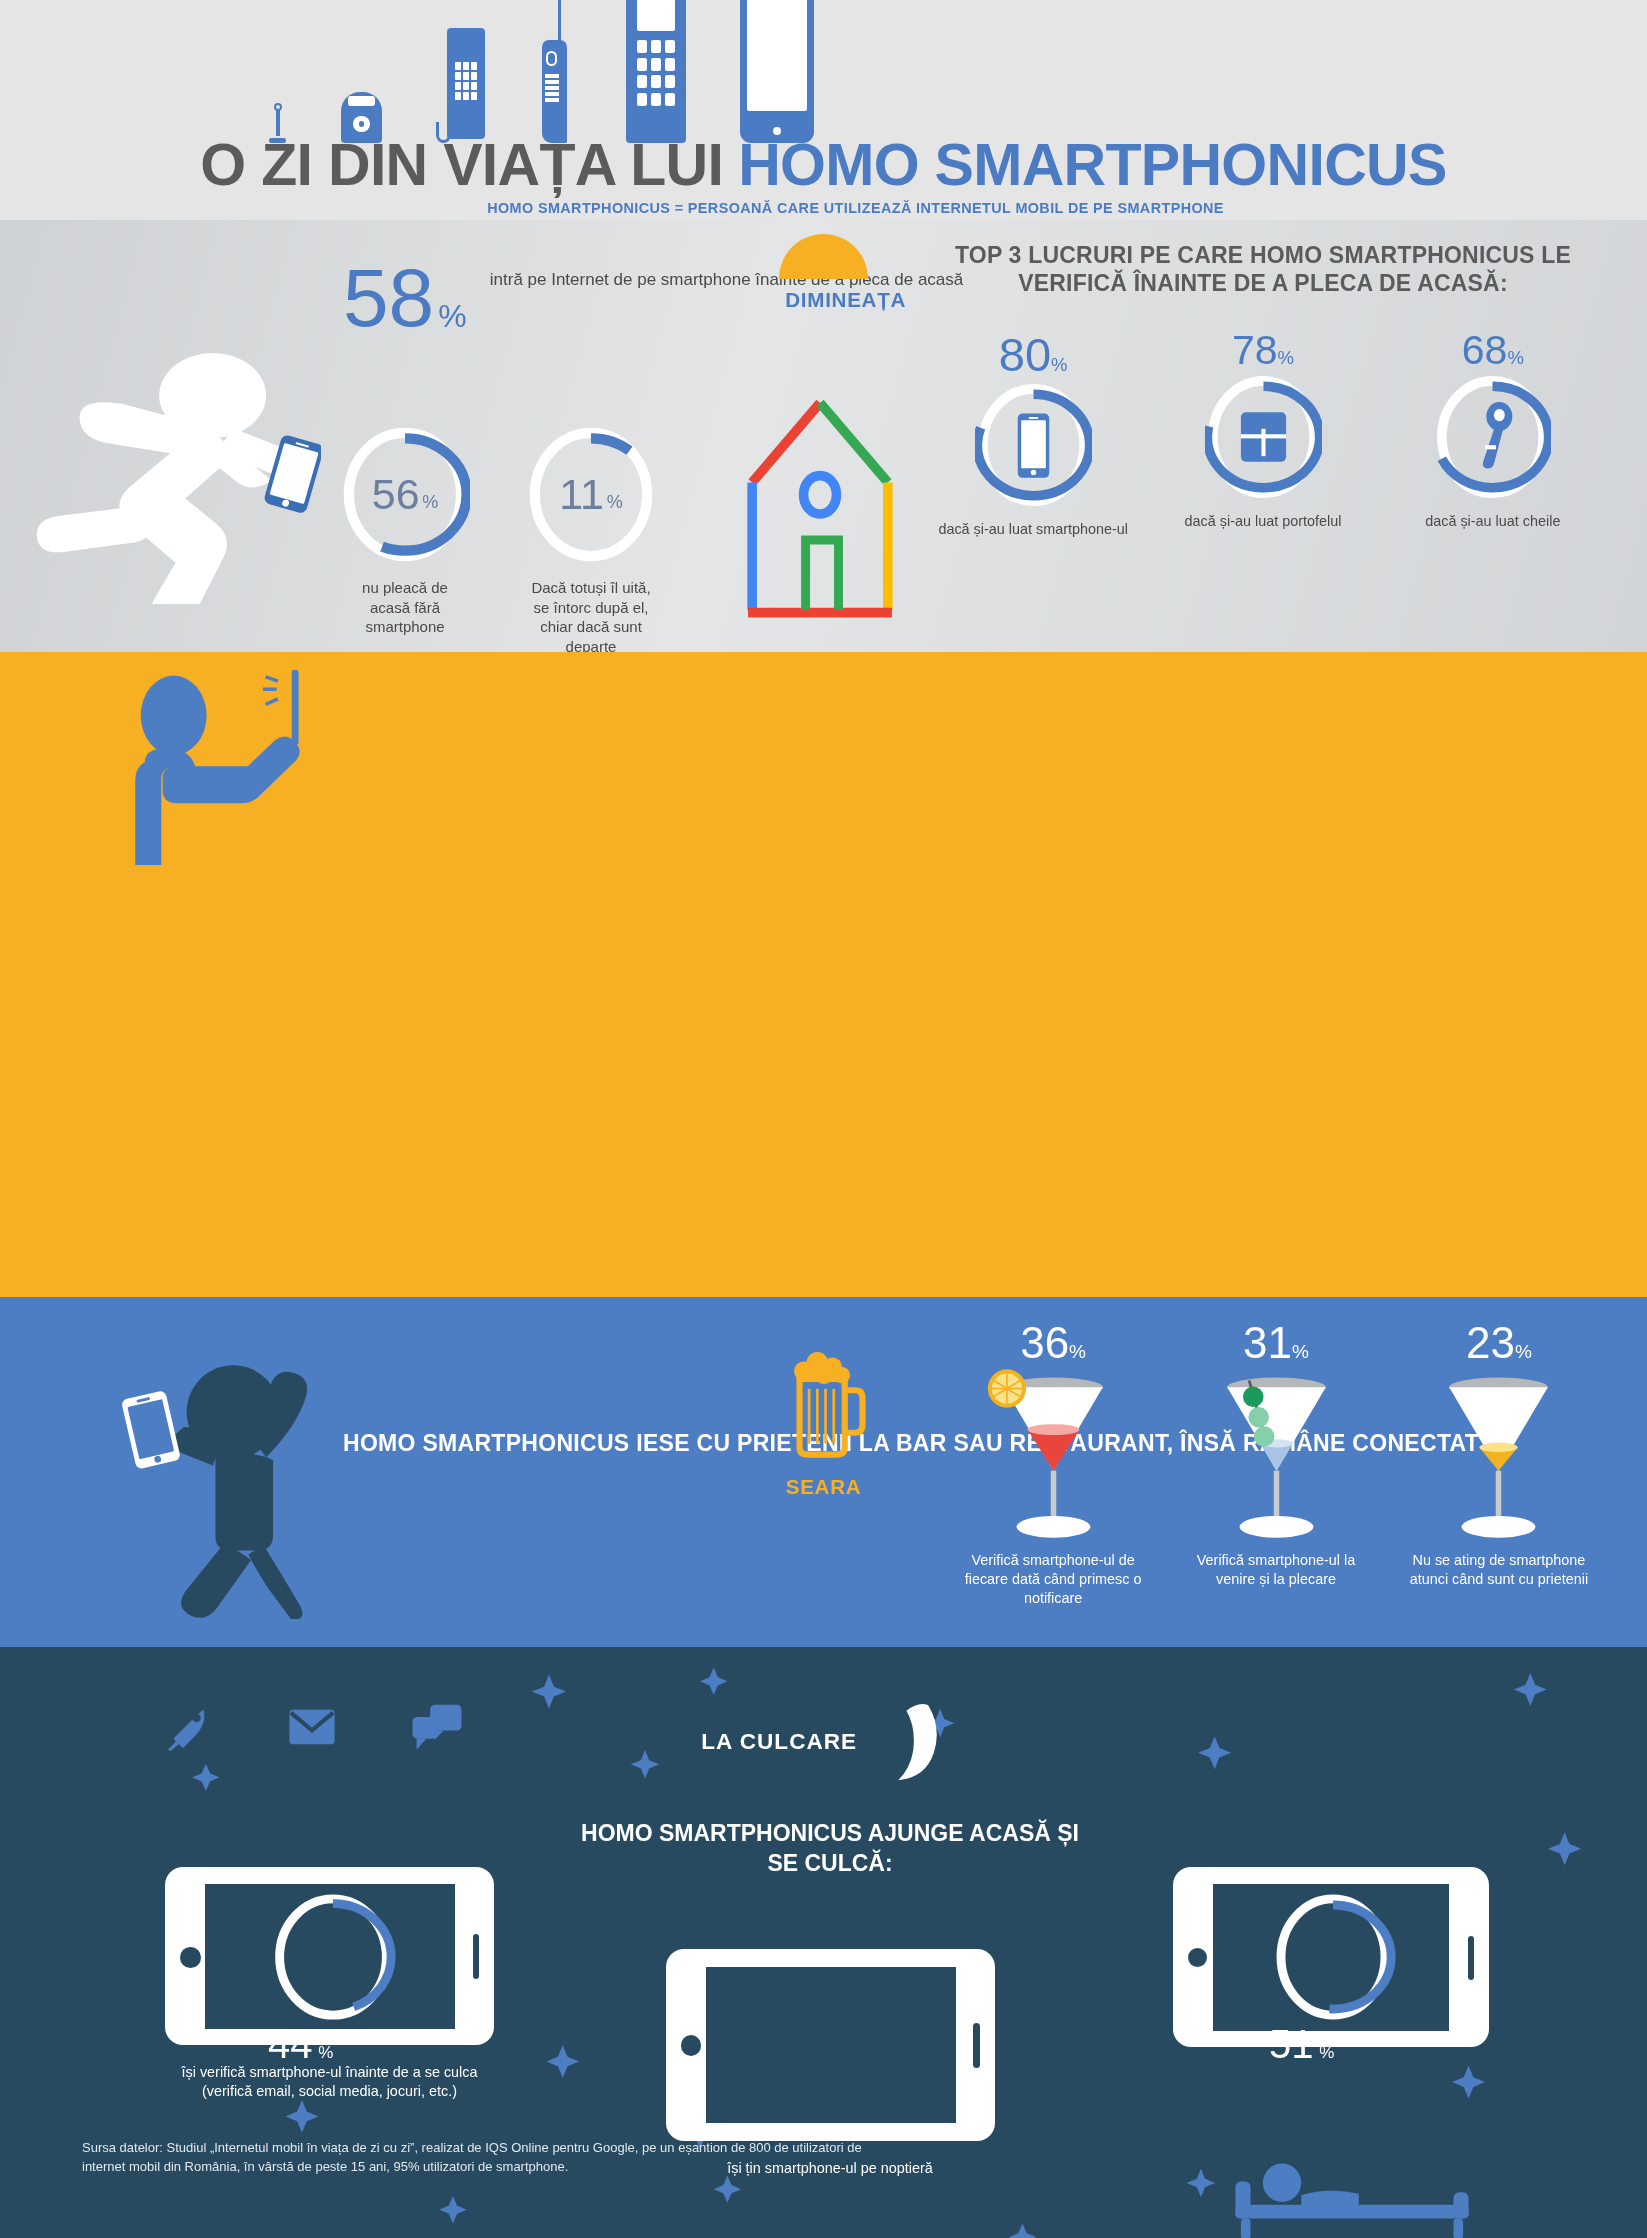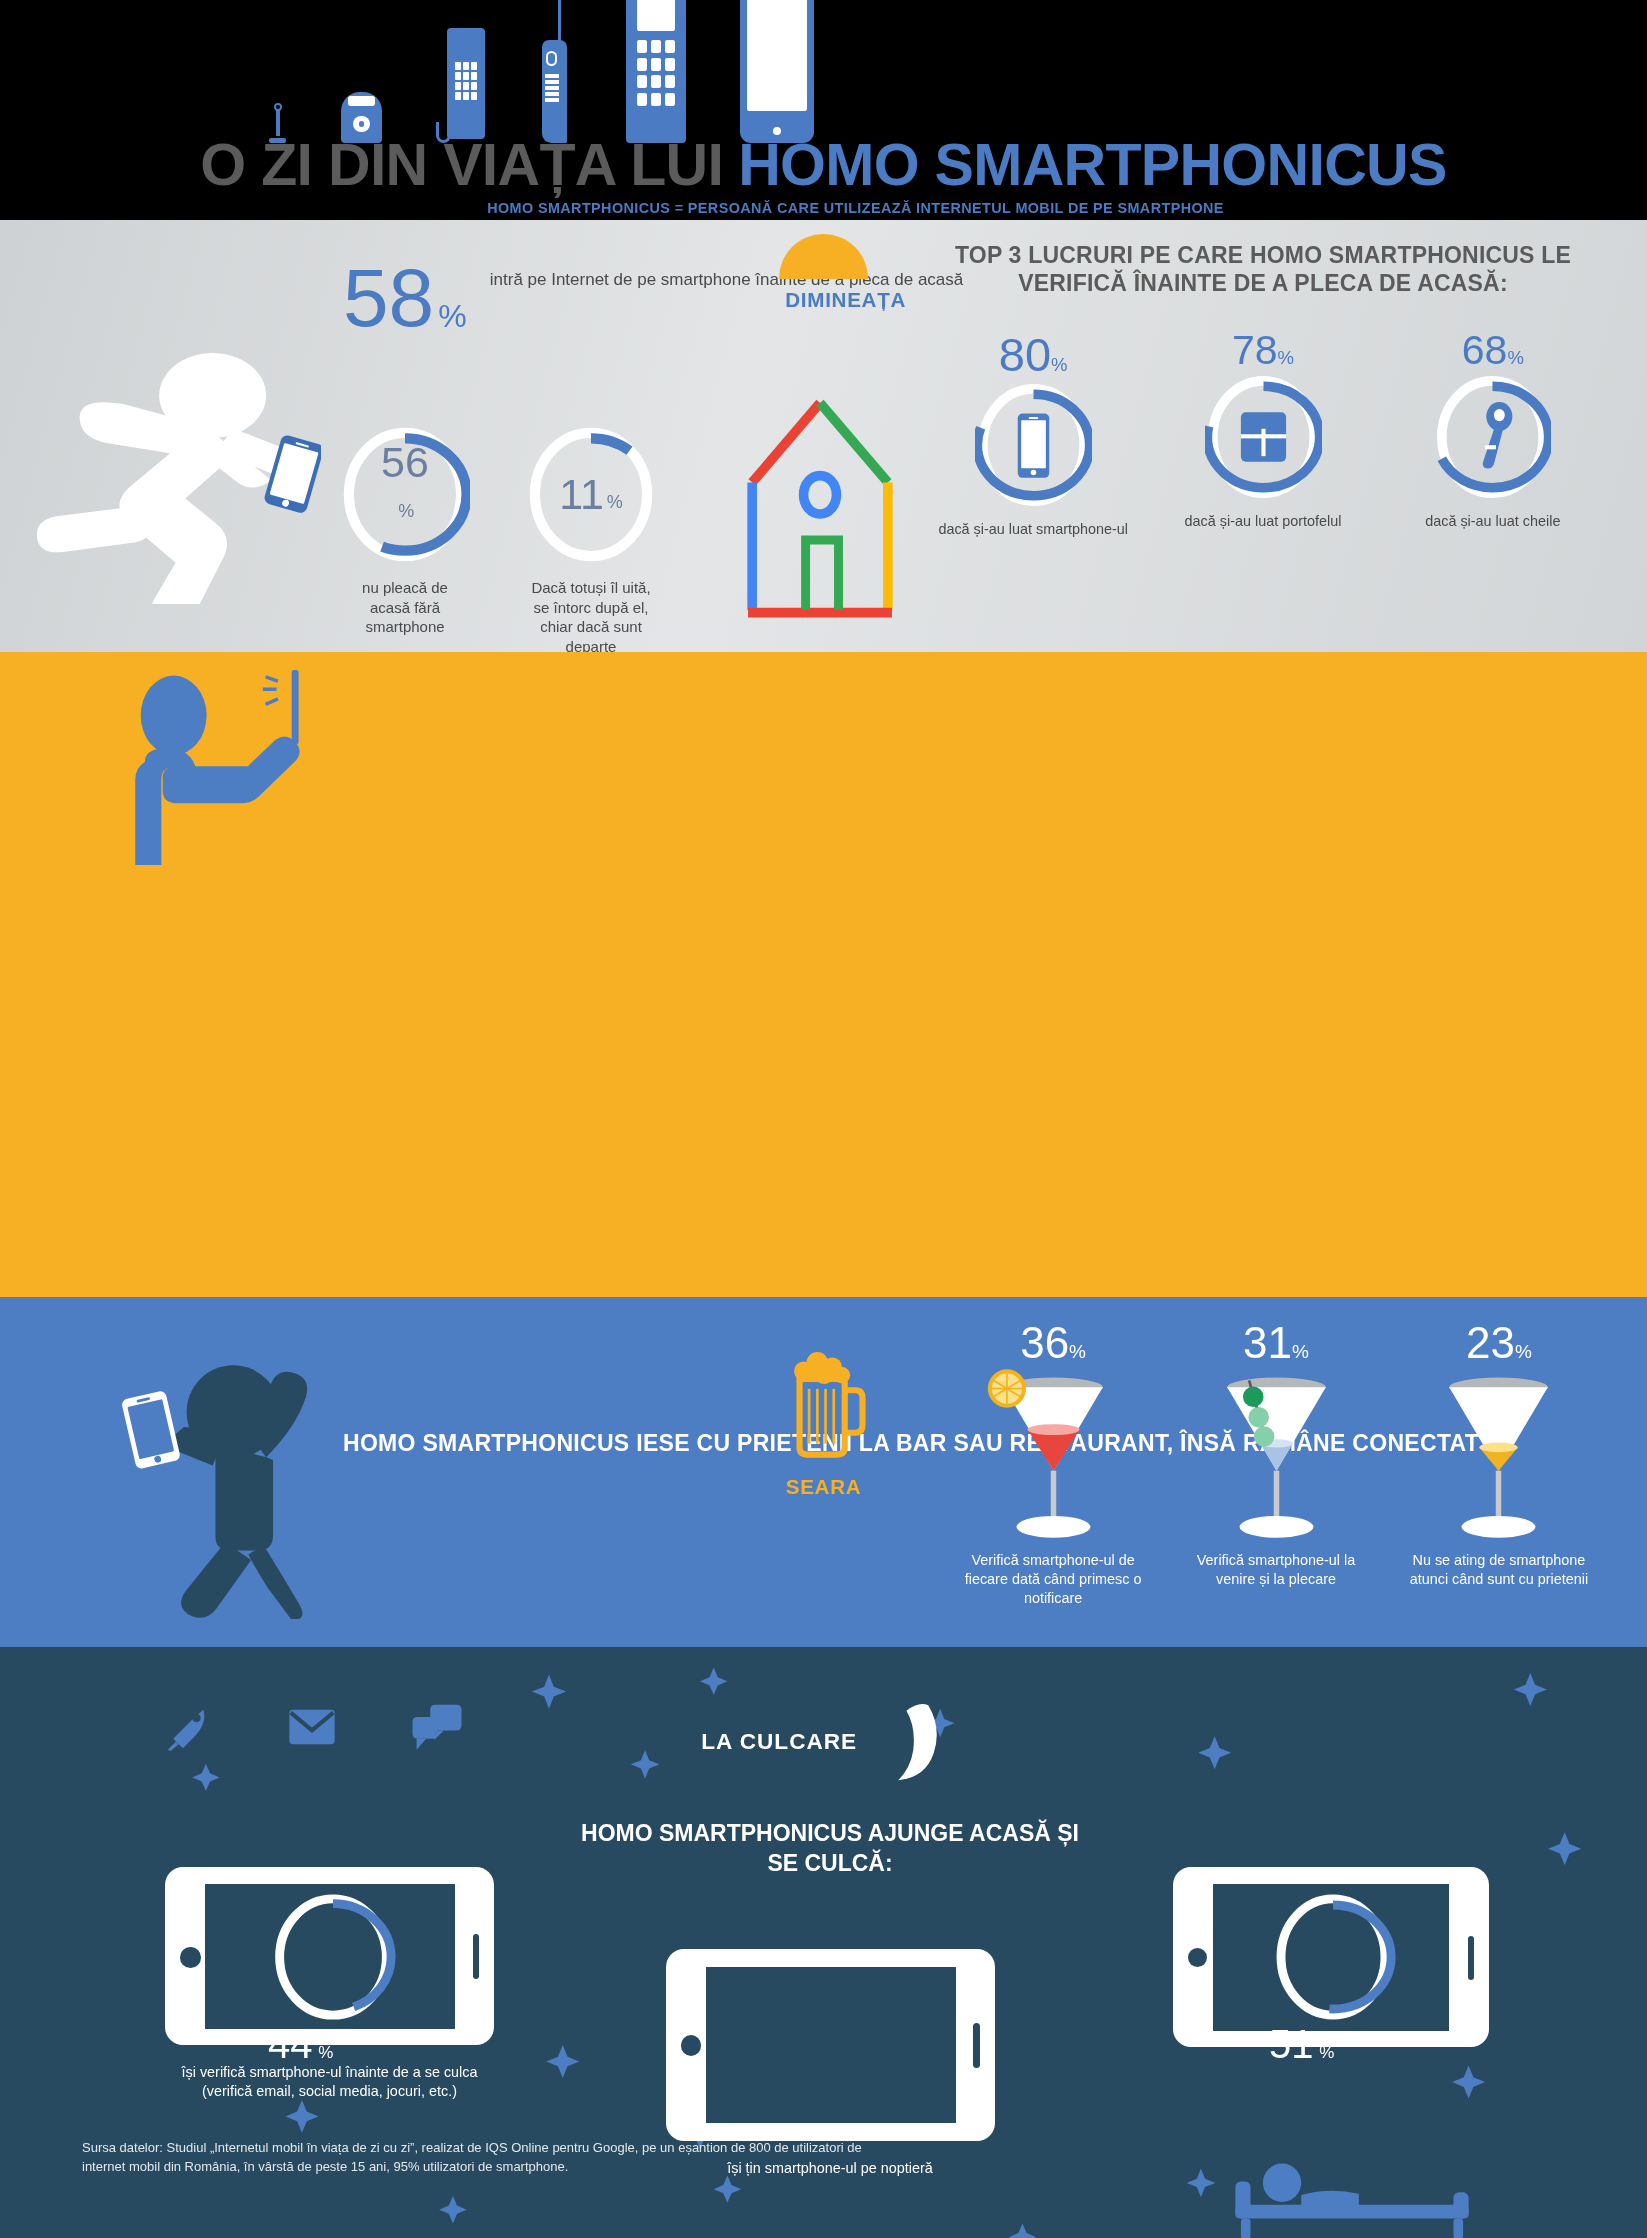--- a/index.html
+++ b/index.html
@@ -10,21 +10,21 @@
   }
   .page {
     position: relative;
     width: 1647px;
     height: 2239px;
     overflow: hidden;
     background: #fff;
   }
 
   
-  .header { position: relative; height: 220px; background: #000000; }
+  .header { position: relative; height: 220px; background: #e5e5e5; }
   .phone-evo {
     position: absolute; left: 268px; bottom: 77px;
     display: flex; align-items: flex-end; gap: 54px;
   }
   .pe { position: relative; }
   
   .pe-1 { width: 19px; height: 40px; }
   .pe-1 .stem { position:absolute; left:7.5px; top:6.9px; width:4.1px; height:26px; background:#4B7BC2; }
   .pe-1 .base { position:absolute; left:1.4px; bottom:0; width:16.5px; height:4.8px; border-radius:2.1px; background:#4B7BC2; }
   .pe-1 .hook { position:absolute; left:5.5px; top:0px; width:8.2px; height:8.2px; border:2.1px solid #4B7BC2; border-radius:50%; }
@@ -283,21 +283,21 @@
       <span class="bigdesc">intră pe Internet de pe smartphone înainte de a pleca de acasă</span>
     </div>
 
     <div class="m-donuts">
       <div class="m-d">
         <div class="donut" style="width:130px;height:137px;margin:0 auto;">
           <svg width="130" height="137" viewBox="0 0 190 200">
             <ellipse cx="95" cy="100" rx="82" ry="90" fill="none" stroke="#fff" stroke-width="15"></ellipse>
             <ellipse cx="95" cy="100" rx="82" ry="90" fill="none" stroke="#4B7BC2" stroke-width="15" stroke-dasharray="543" stroke-dashoffset="239" transform="rotate(-90 95 100)" stroke-linecap="butt"></ellipse>
           </svg>
-          <div class="hole" style="inset:15px; justify-content:flex-start;flex-direction:column;">
+          <div class="hole" style="inset:15px; justify-content:center;">
             <span class="dv" style="font-size:43px;color:#6B7F9E;">56</span>
             <span class="dp" style="font-size:18px;color:#6B7F9E;margin-top:16.5px;margin-left:2.7px;">%</span>
           </div>
         </div>
         <div class="cap">nu pleacă de acasă fără smartphone</div>
       </div>
       <div class="m-d">
         <div class="donut" style="width:130px;height:137px;margin:0 auto;">
           <svg width="130" height="137" viewBox="0 0 190 200">
             <ellipse cx="95" cy="100" rx="82" ry="90" fill="none" stroke="#fff" stroke-width="15"></ellipse>

